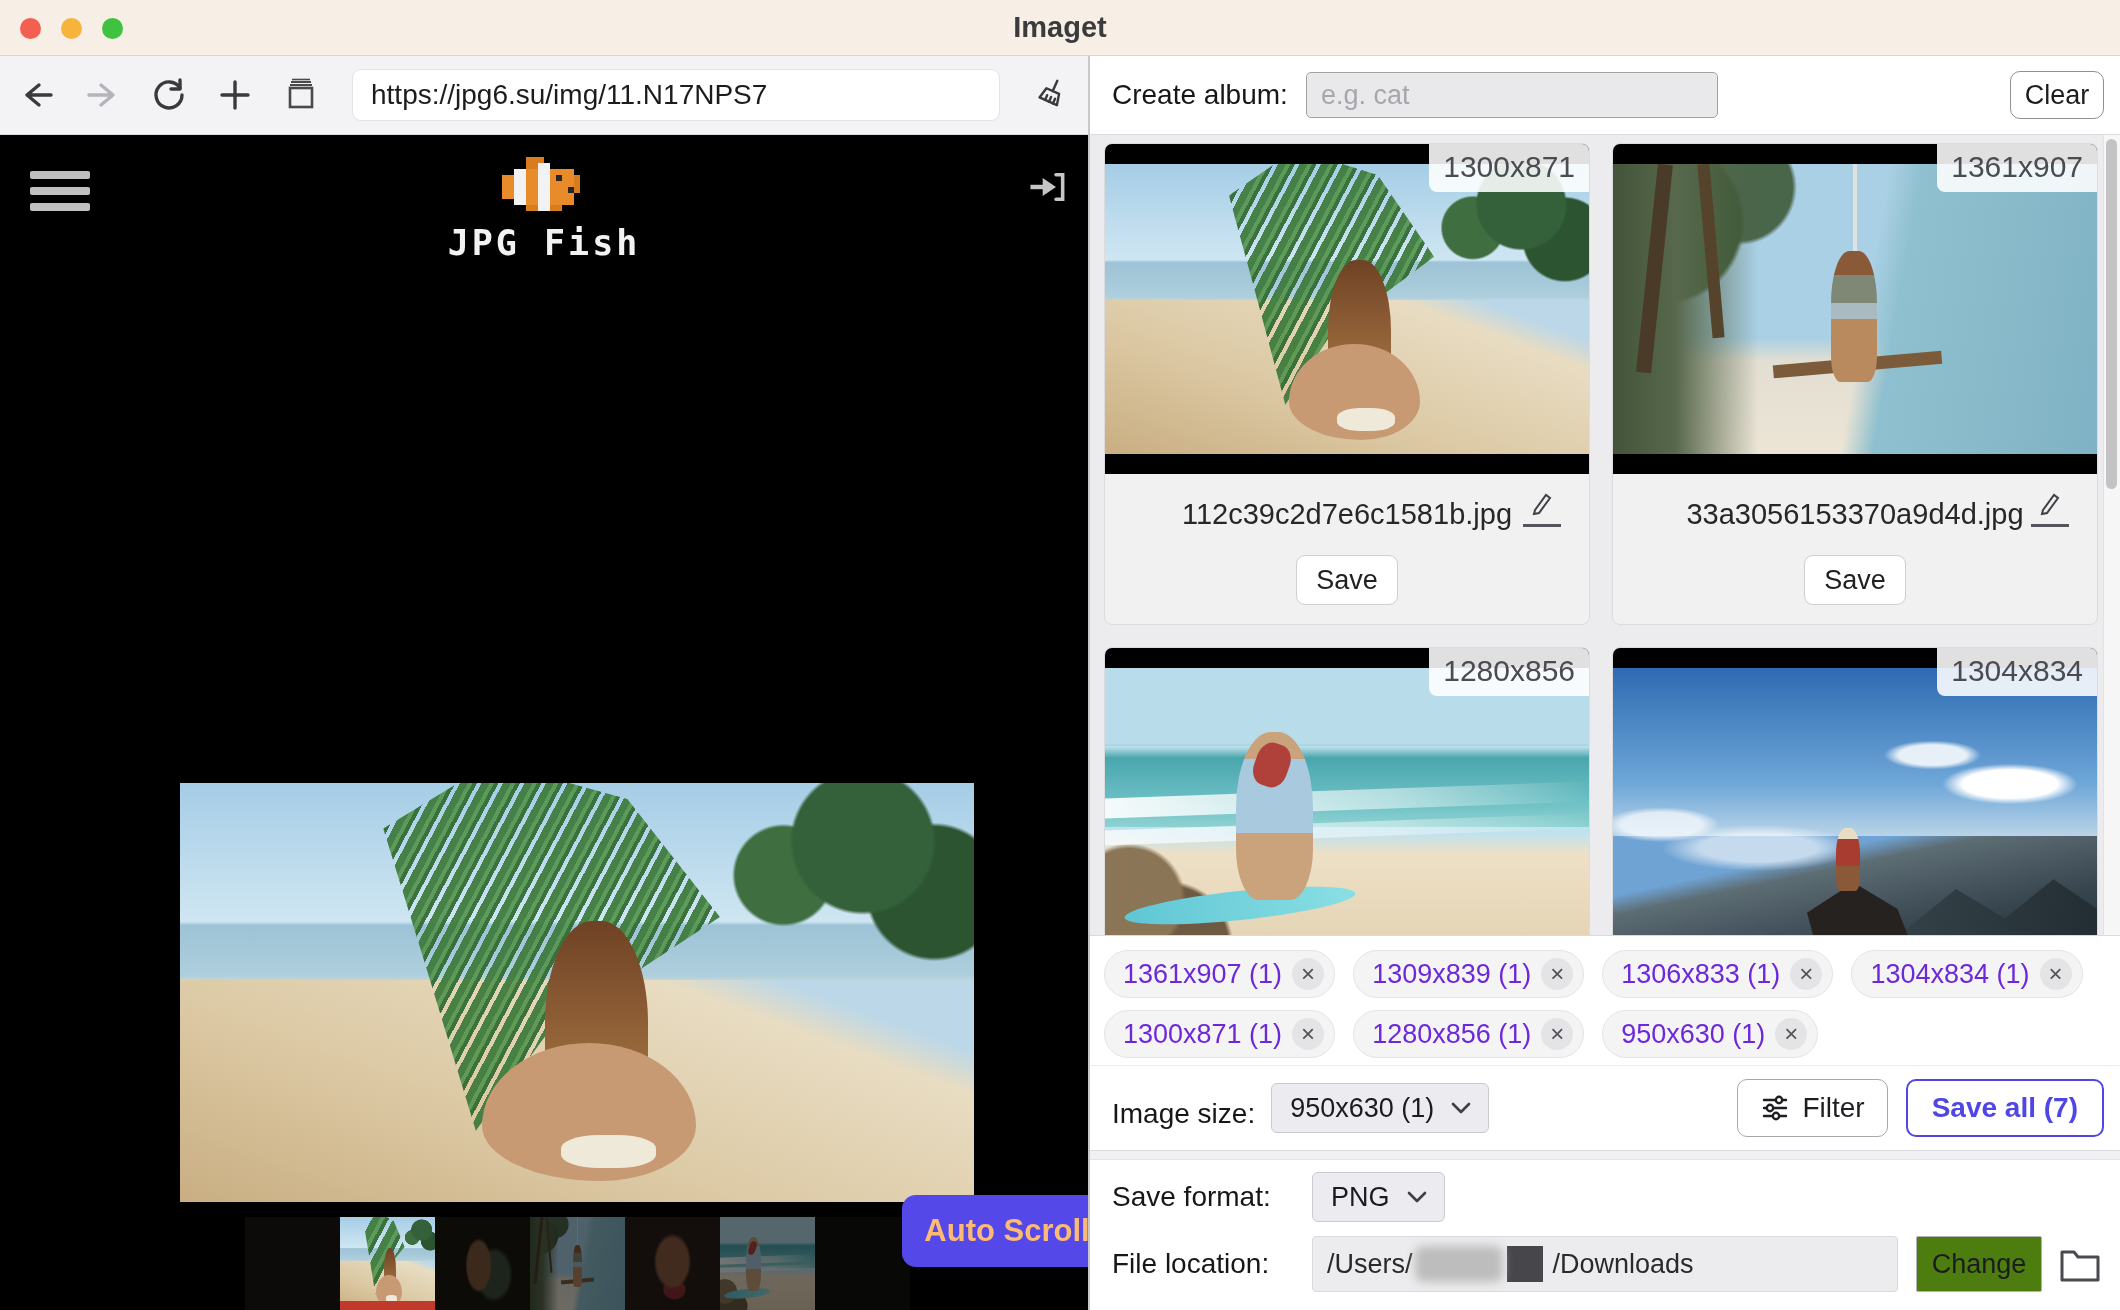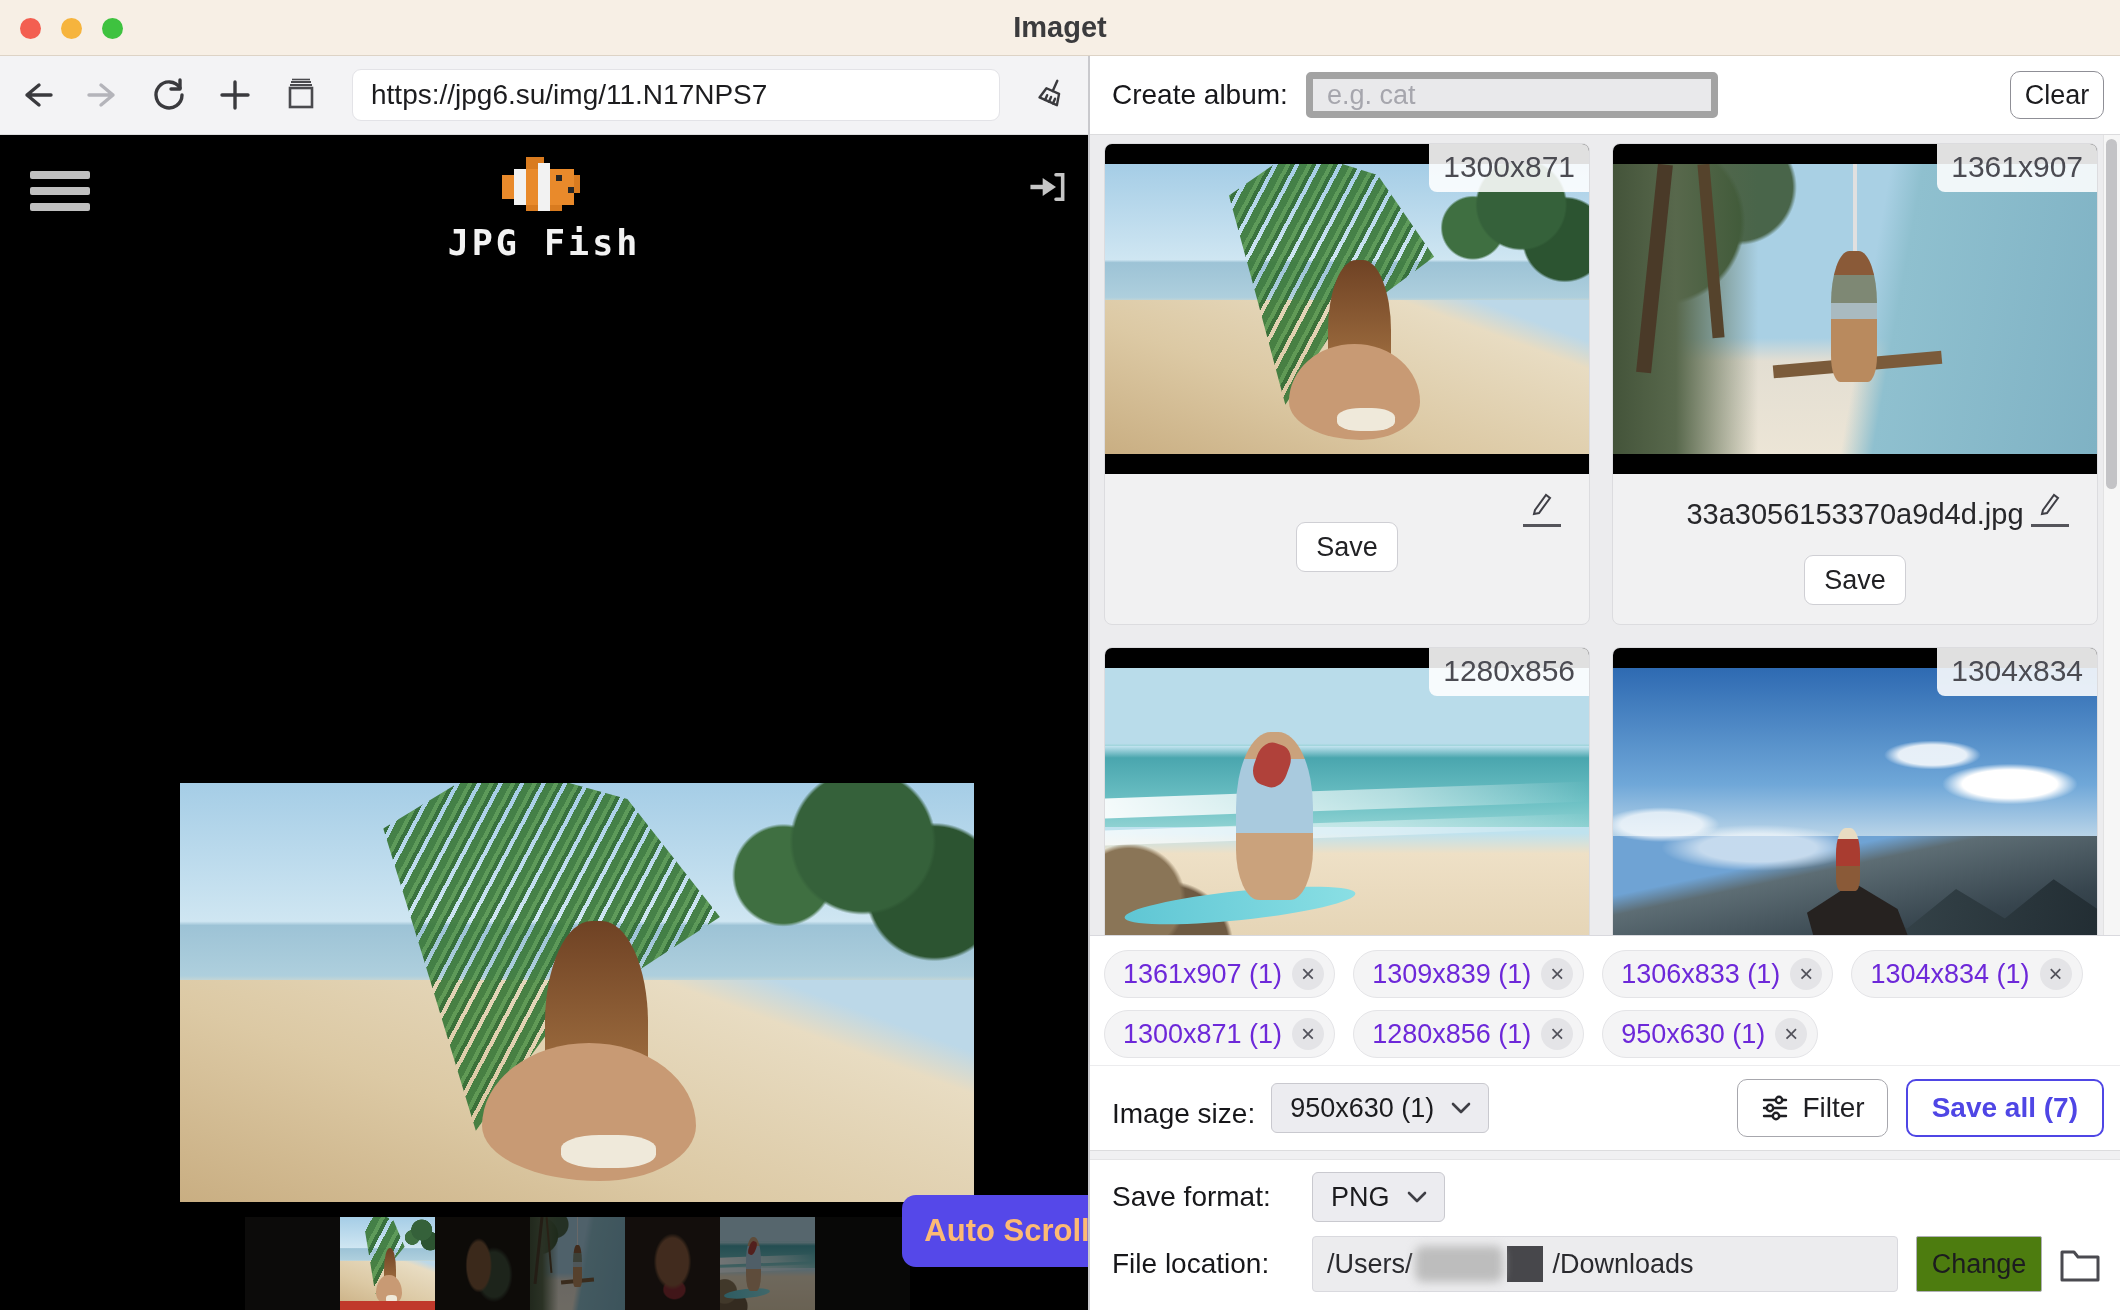--- a/index.html
+++ b/index.html
@@ -51,21 +51,21 @@
     background-image:radial-gradient(ellipse 20% 42% at 46% 52%, #7c5636 0 60%, #0000 70%),
                      radial-gradient(ellipse 32% 48% at 62% 62%, #3a4a36 0 50%, #0000 62%); }
   .th-sitting { background-color:#241a14;
     background-image:radial-gradient(ellipse 30% 46% at 50% 48%, #8a5a3c 0 55%, #0000 66%),
                      radial-gradient(ellipse 18% 16% at 52% 78%, #8a2a32 0 60%, #0000 70%); }
   .auto-scroll { position:absolute; left:902px; top:1060px; width:210px; height:72px; background:#5548e9; border:none; border-radius:14px; color:#fdba74; font-family:"Liberation Sans",sans-serif; font-weight:bold; font-size:31px; z-index:2; cursor:pointer; }
 
   
   .album-bar { height:79px; background:#fff; border-bottom:1px solid #dcdcde; display:flex; align-items:center; padding:0 16px 0 22px; }
   .album-label { font-size:28px; color:#17171a; }
-  .album-input { width:412px; height:46px; margin-left:18px; background:#e9e9eb; border:7px solid #a3a3a3; border-radius:5px; font-size:27px; color:#2a2a2e; padding:0 14px; font-family:"Liberation Sans",sans-serif; outline:none; }
+  .album-input { width:412px; height:46px; margin-left:18px; background:#e9e9eb; border:1px solid #a3a3a3; border-radius:5px; font-size:27px; color:#2a2a2e; padding:0 14px; font-family:"Liberation Sans",sans-serif; outline:none; }
   .album-input::placeholder { color:#a6a6ad; }
   .clear-btn { margin-left:auto; width:94px; height:48px; background:#fff; border:1.5px solid #8f8f96; border-radius:10px; font-size:27px; color:#1c1c1f; font-family:"Liberation Sans",sans-serif; cursor:pointer; }
 
   
   .cards-area { position:relative; height:800px; background:#ececee; overflow:hidden; }
   .cards-grid { display:grid; grid-template-columns:1fr 1fr; gap:22px; padding:8px 22px 0 14px; }
   .card { position:relative; height:482px; background:#f1f1f2; border:1px solid #dcdcdf; border-radius:8px; overflow:hidden; }
   .imgbox { position:relative; height:330px; background:#000; }
   .photo { position:absolute; left:0; right:0; top:20px; bottom:20px; overflow:hidden; }
   .badge { position:absolute; top:0; right:0; background:rgba(255,255,255,.88); color:#4b4b52; font-size:30px; padding:6px 14px 8px; border-radius:0 0 0 8px; z-index:2; }
@@ -323,20 +323,21 @@
               <div class="photo">
                   <div class="sc sc-palm">
                     <div class="leaf"></div>
                     <div class="hair"></div>
                     <div class="skin"></div>
                     <div class="bikini"></div>
                   </div>
                 </div>
             </div>
             <div class="card-footer">
+              <div class="fname">112c39c2d7e6c1581b.jpg</div>
               <span class="edit-btn">
                 <svg width="26" height="26" viewBox="0 0 26 26">
                     <path d="M6 20 L17 5 L21 8 L10 23 L5 24 Z" fill="none" stroke="#3f3f46" stroke-width="2"></path>
                   </svg>
               </span>
               <button class="save-btn">Save</button>
             </div>
           </div>
 
           <div class="card">

